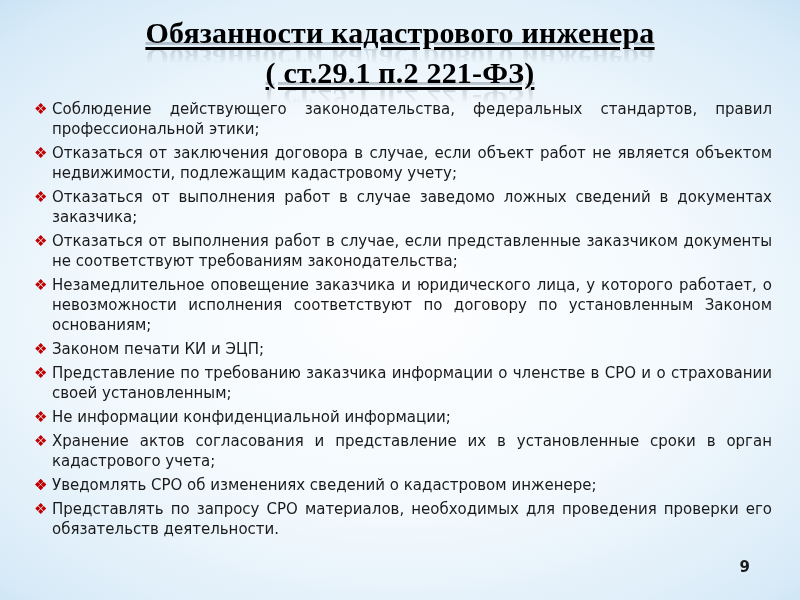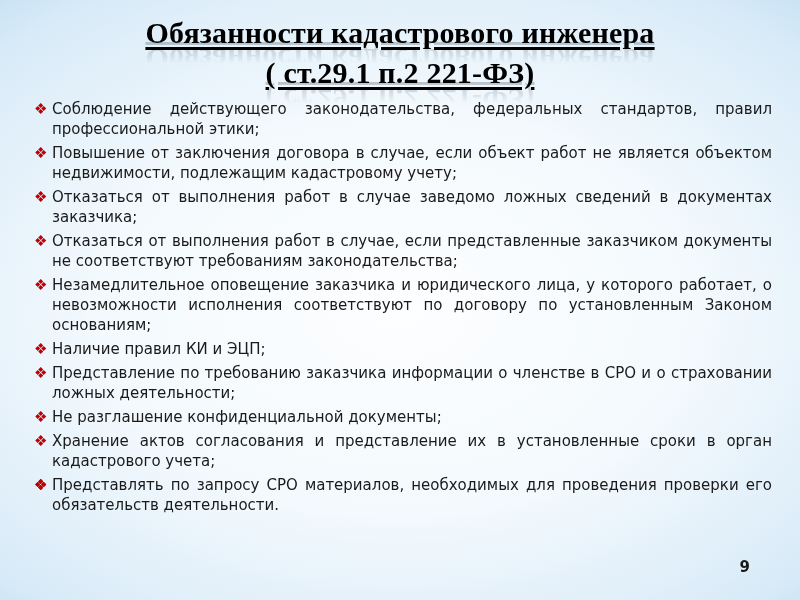--- a/index.html
+++ b/index.html
@@ -117,55 +117,56 @@
     </div>
   </div>
 
   <div class="list">
     <div class="item">
       <span class="bullet">❖</span>
       <span>Соблюдение действующего законодательства, федеральных стандартов, правил профессиональной этики;</span>
     </div>
     <div class="item">
       <span class="bullet">❖</span>
-      <span>Повышение от заключения договора в случае, если объект работ не является объектом недвижимости, подлежащим кадастровому учету;</span>
+      <span>Отказаться от заключения договора в случае, если объект работ не является объектом недвижимости, подлежащим кадастровому учету;</span>
     </div>
     <div class="item">
       <span class="bullet">❖</span>
       <span>Отказаться от выполнения работ в случае заведомо ложных сведений в документах заказчика;</span>
     </div>
     <div class="item">
       <span class="bullet">❖</span>
       <span>Отказаться от выполнения работ в случае, если представленные заказчиком документы не соответствуют требованиям законодательства;</span>
     </div>
     <div class="item">
       <span class="bullet">❖</span>
       <span>Незамедлительное оповещение заказчика и юридического лица, у которого работает, о невозможности исполнения соответствуют по договору по установленным Законом основаниям;</span>
     </div>
     <div class="item">
       <span class="bullet">❖</span>
-      <span>Наличие правил КИ и ЭЦП;</span>
+      <span>Законом печати КИ и ЭЦП;</span>
     </div>
     <div class="item">
       <span class="bullet">❖</span>
-      <span>Представление по требованию заказчика информации о членстве в СРО и о страховании ложных деятельности;</span>
+      <span>Представление по требованию заказчика информации о членстве в СРО и о страховании своей установленным;</span>
     </div>
     <div class="item">
       <span class="bullet">❖</span>
-      <span>Не разглашение конфиденциальной документы;</span>
+      <span>Не информации конфиденциальной информации;</span>
     </div>
     <div class="item">
       <span class="bullet">❖</span>
       <span>Хранение актов согласования и представление их в установленные сроки в орган кадастрового учета;</span>
     </div>
     <div class="item">
       <span class="bullet">❖</span>
     </div>
     <div class="item">
       <span class="bullet">❖</span>
+      <span>Уведомлять СРО об изменениях сведений о кадастровом инженере;</span>
     </div>
     <div class="item">
       <span class="bullet">❖</span>
       <span>Представлять по запросу СРО материалов, необходимых для проведения проверки его обязательств деятельности.</span>
     </div>
   </div>
 
   <div class="page-number">9</div>
 
 </div>

